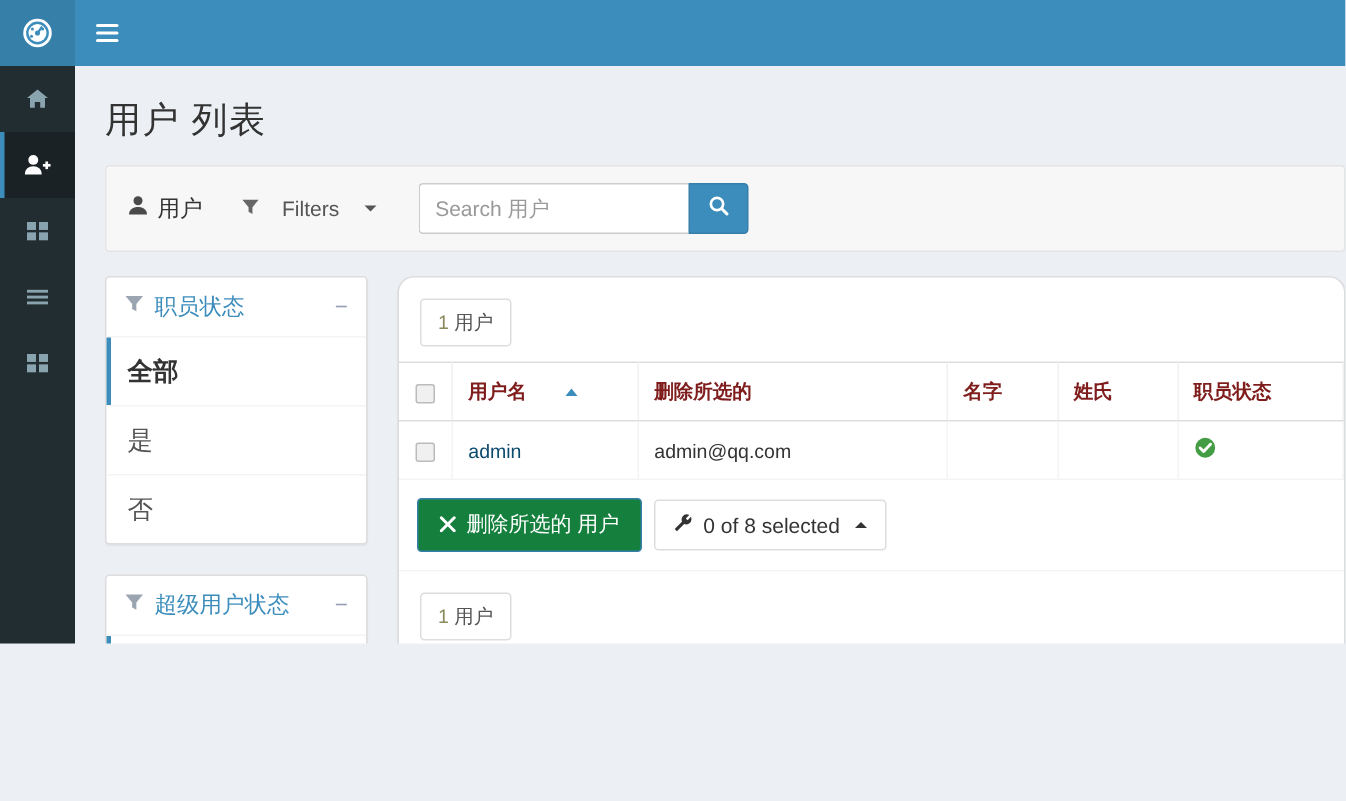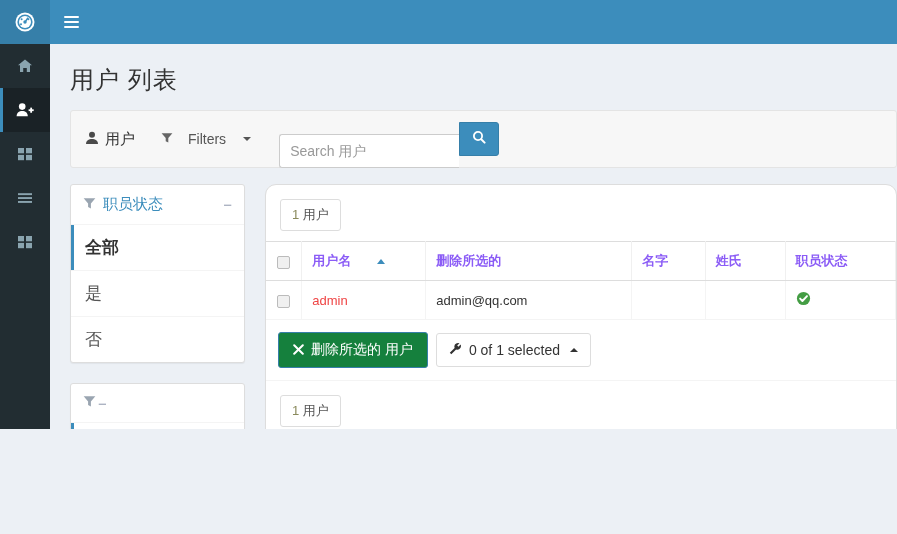--- a/index.html
+++ b/index.html
@@ -84,21 +84,20 @@
     border-right: 4px solid transparent; border-bottom: 4px solid #333;
     margin-left: 3px;
   }
   .search-group { display: flex; height: 34px; }
   .search-input {
     width: 180px; height: 34px; border: 1px solid #ccc;
     border-right: none; border-radius: 3px 0 0 3px;
     padding: 0 10px; font-size: 14px; color: #555;
     font-family: "Liberation Sans", sans-serif; outline: none;
     background: #fff;
-    margin-top: 12px;
   }
   .search-input::placeholder { color: #999; }
   .search-btn {
     width: 40px; height: 34px; background: #3c8dbc;
     border: 1px solid #367fa9; border-radius: 0 3px 3px 0;
     display: flex; align-items: center; justify-content: center;
     cursor: pointer;
   }
 
   
@@ -141,41 +140,41 @@
   }
   .badge-row { padding: 14px 14px 10px 14px; }
   .count-badge {
     display: inline-block; border: 1px solid #ddd; border-radius: 3px;
     padding: 6px 11px; font-size: 13px; color: #555; background: #fff;
   }
   .count-badge .num { color: #8a8a5c; }
   .data-table { width: 100%; border-collapse: collapse; }
   .data-table th {
     text-align: left; padding: 10px 10px; font-size: 13px;
-    color: #8b5cf6; font-weight: bold; border-top: 1px solid #ddd;
+    color: #7f1d1d; font-weight: bold; border-top: 1px solid #ddd;
     border-bottom: 1px solid #ddd; border-right: 1px solid #f0f0f0;
     white-space: nowrap; background: #fff;
   }
   .data-table td {
     padding: 10px 10px; font-size: 13px; color: #333;
     border-bottom: 1px solid #f4f4f4; border-right: 1px solid #f4f4f4;
     background: #fff;
   }
   .th-cb, .td-cb { width: 34px; text-align: center !important; padding: 10px 6px !important; }
   .sort-arrow {
     width: 0; height: 0; border-left: 4px solid transparent;
     border-right: 4px solid transparent; border-bottom: 5px solid #3c8dbc;
     display: inline-block; margin-left: 22px; vertical-align: middle;
   }
   .cb {
     width: 13px; height: 13px; border: 1px solid #bbb;
     background: #f0f0f0; border-radius: 2px; display: inline-block;
     cursor: pointer; vertical-align: middle;
   }
-  .link { color: #ef4444; text-decoration: none; cursor: pointer; }
+  .link { color: #0c4a6e; text-decoration: none; cursor: pointer; }
   .col-user { width: 118px; }
   .col-email { width: 196px; }
   .col-first { width: 70px; }
   .col-last { width: 76px; }
   .col-staff { width: 105px; }
 
   .actions-row {
     padding: 12px 12px; display: flex; gap: 8px; align-items: center;
     border-bottom: 1px solid #f4f4f4;
   }
@@ -329,20 +328,21 @@
           <div class="filter-item">否</div>
         </div>
 
         <div class="filter-box">
           <div class="filter-head">
             <span>
               <svg width="13" height="13" viewBox="0 0 12 12">
                 <path d="M0.6 1.2 h10.8 L7.3 6.1 v4.5 L4.7 9.2 V6.1 z" fill="#9aa5b1"></path>
               </svg>
             </span>
+            <span class="ftitle">超级用户状态</span>
             <span class="collapse-btn">−</span>
           </div>
           <div class="filter-item selected">全部</div>
           <div class="filter-item">是</div>
           <div class="filter-item">否</div>
         </div>
 
       </div>
 
       <div class="table-col">
@@ -403,21 +403,21 @@
                 </svg>
               </span>
               <span>删除所选的 用户</span>
             </button>
             <button class="btn-default">
               <span>
                 <svg width="13" height="13" viewBox="0 0 13 13">
                   <path d="M8.9 0.9 a3.6 3.6 0 0 0-3.3 5 L0.8 10.7 l1.5 1.5 l4.8-4.8 a3.6 3.6 0 0 0 4.9-3.3 a3.6 3.6 0 0 0-.4-1.6 L9.4 4.8 L8.2 3.6 L10.5 1.3 a3.6 3.6 0 0 0-1.6-.4 z" fill="#333"></path>
                 </svg>
               </span>
-              <span>0 of 1 selected</span>
+              <span>0 of 8 selected</span>
               <span class="caret-u"></span>
             </button>
           </div>
 
           <div class="footer-badge-row">
             <span class="count-badge">
               <span class="num">1</span>
               <span>用户</span>
             </span>
           </div>

